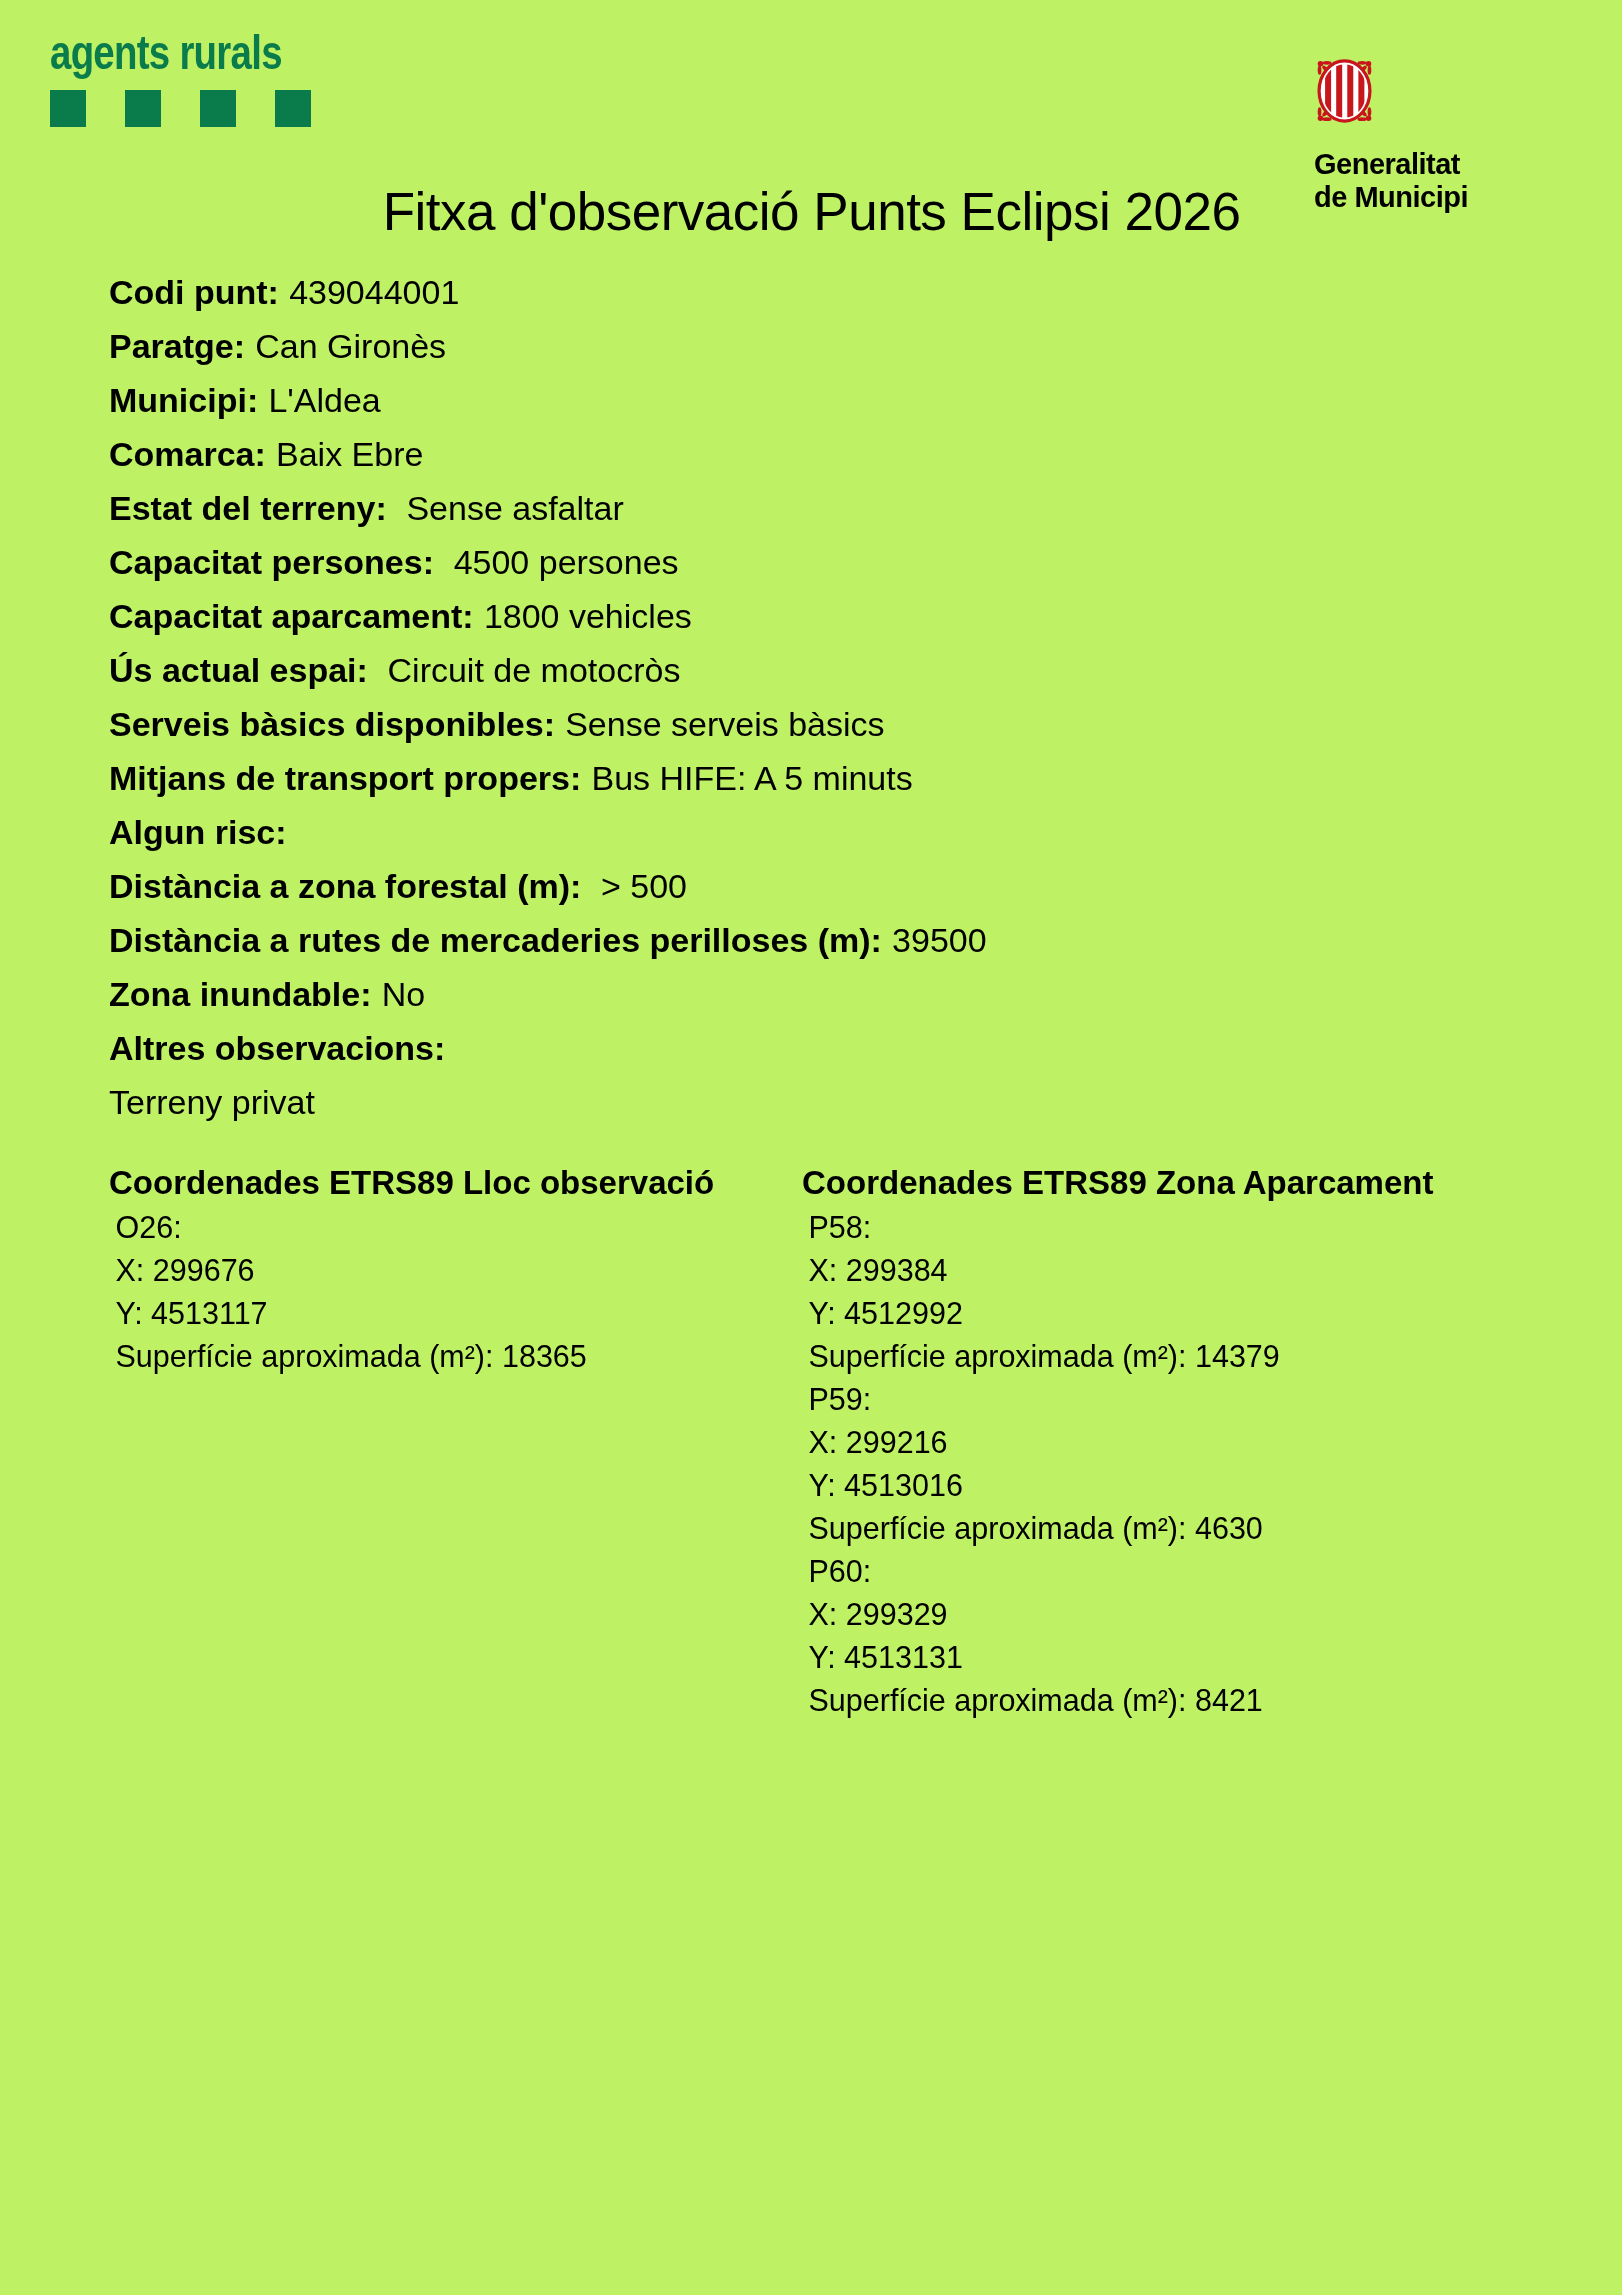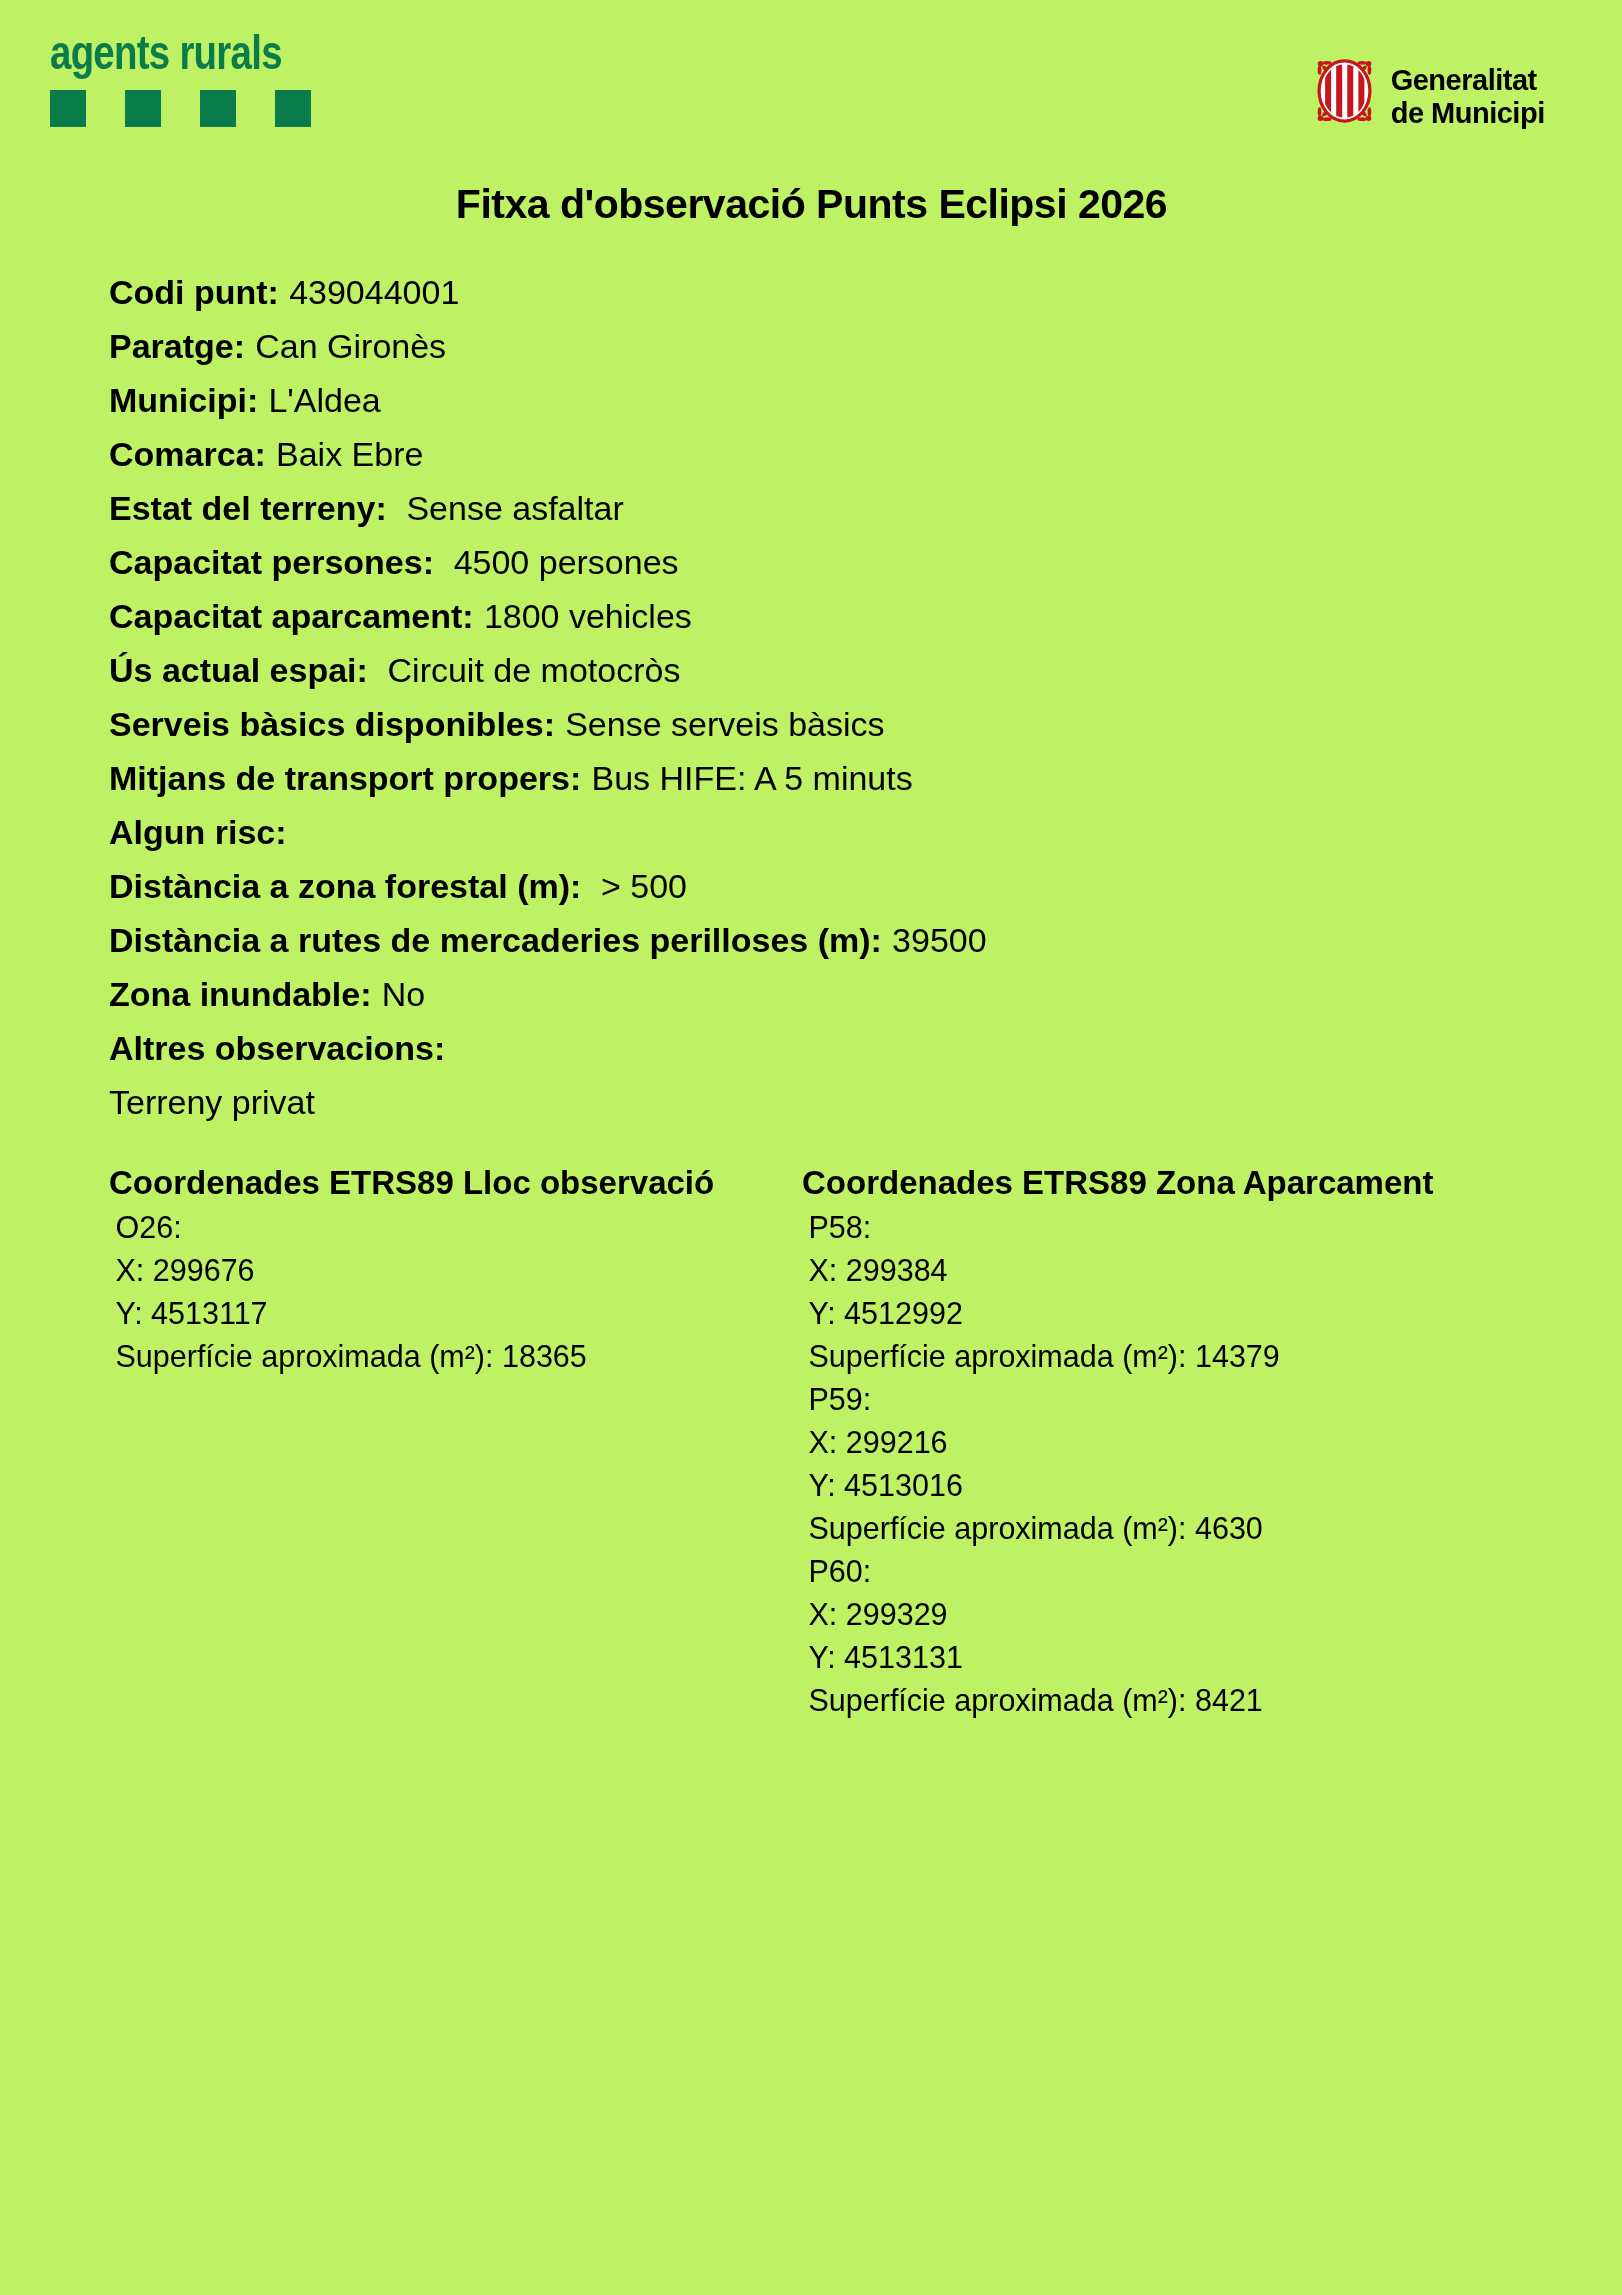--- a/index.html
+++ b/index.html
@@ -17,31 +17,31 @@
   .logo-left { position: absolute; left: 50px; top: 29px; }
   .wordmark {
     font-size: 48px; font-weight: bold; line-height: 1;
     letter-spacing: -0.9px; white-space: nowrap;
     transform: scaleX(0.80); transform-origin: left center;
   }
   .logo-bars { display: flex; gap: 39px; margin-top: 13px; }
   .logo-bars .bar { width: 36px; height: 37px; display: inline-block; }
 
   
-  .logo-right { position: absolute; left: 1314px; top: 57px; display: flex; gap: 15.7px; }
+  .logo-right { position: absolute; left: 1314px; top: 57px; display: flex; gap: 15.7px; flex-direction: column; }
   .gen-shield svg { display: block; }
   .gen-text {
     font-weight: bold; font-size: 29px; line-height: 33px;
     letter-spacing: -0.5px; margin-top: 7.4px; white-space: nowrap;
   }
 
   
   .title {
     position: absolute; left: 0; top: 181px; width: 1623px;
-    text-align: center; font-size: 41px; font-weight: 700; letter-spacing: -0.5px;
+    text-align: center; font-size: 53px; font-weight: 400; letter-spacing: -0.5px;
   }
 
   
   .fields { position: absolute; left: 109px; top: 265px; }
   .field-line { font-size: 34px; line-height: 54px; white-space: pre; }
   .flabel { font-weight: bold; margin-right: 10.2px; }
   .flabel:empty { display: none; margin: 0; }
 
   
   .coords-col { position: absolute; top: 1160px; }

